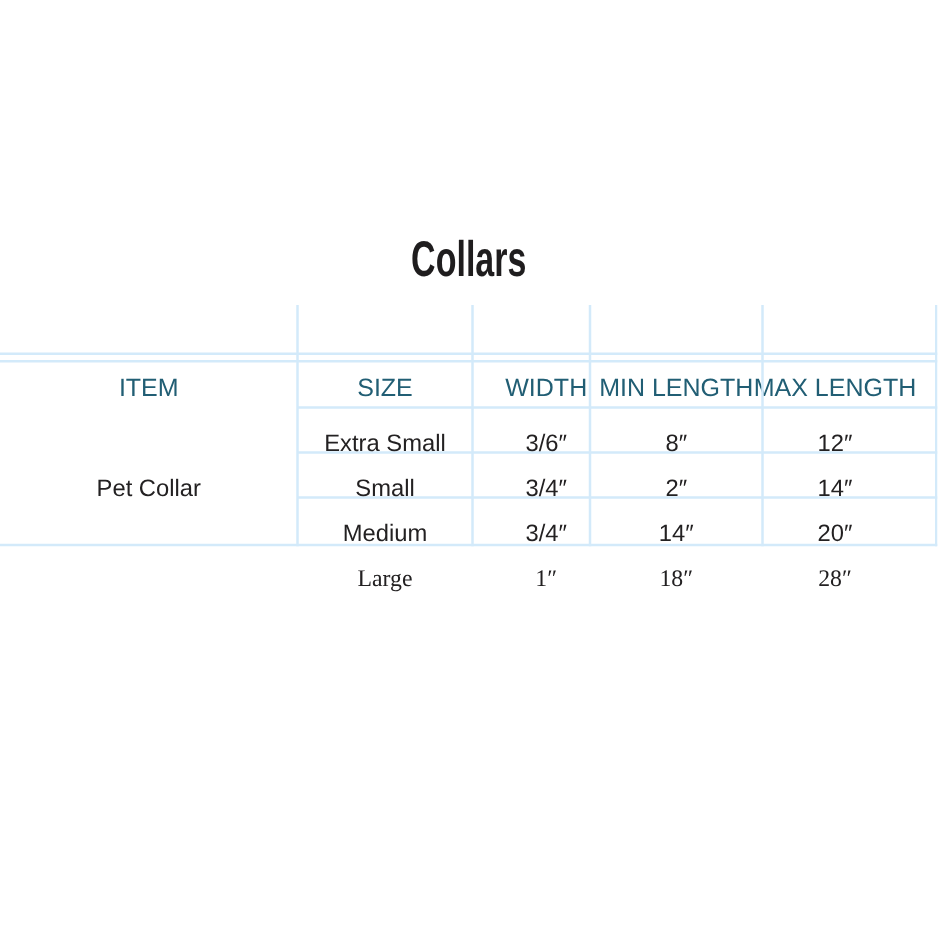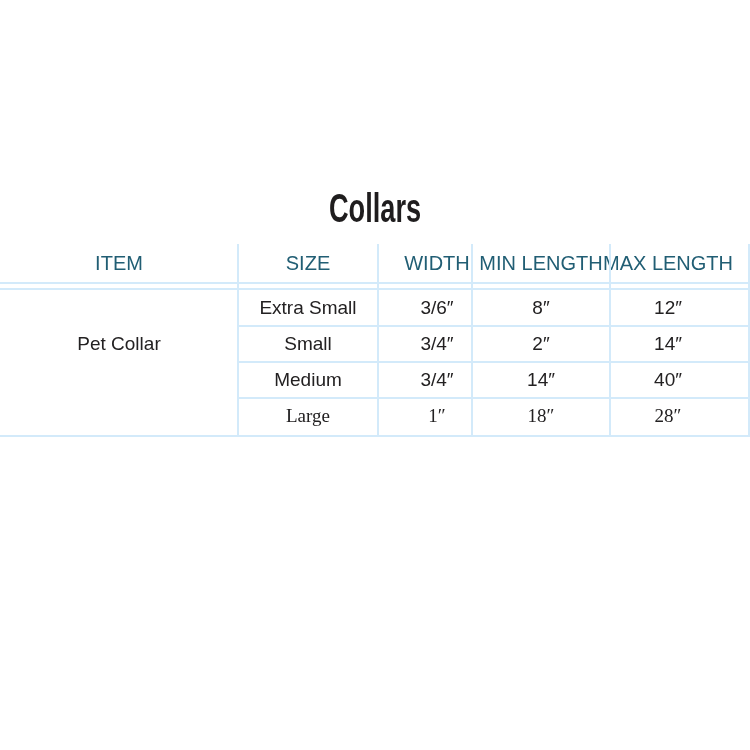--- a/index.html
+++ b/index.html
@@ -26,20 +26,21 @@
   }
   .cell {
     position: absolute;
     display: flex;
     align-items: center;
     justify-content: center;
     height: 36px;
     font-size: 19px;
     color: #232122;
     white-space: nowrap;
+    margin-top: 48px;
   }
   .hcell {
     top: 244px;
     height: 38px;
     font-size: 20px;
     color: #215e74;
   }
   
   .c0 { left: 0;     width: 238px; }
   .c1 { left: 238px; width: 140px; text-align: right; }
@@ -101,18 +102,18 @@
 <div class="cell c4 r0">12″</div>
 
 <div class="cell c1 r1">Small</div>
 <div class="cell c2 r1">3/4″</div>
 <div class="cell c3 r1">2″</div>
 <div class="cell c4 r1">14″</div>
 
 <div class="cell c1 r2">Medium</div>
 <div class="cell c2 r2">3/4″</div>
 <div class="cell c3 r2">14″</div>
-<div class="cell c4 r2">40″</div>
+<div class="cell c4 r2">20″</div>
 
 <div class="cell c1 r3">Large</div>
 <div class="cell c2 r3">1″</div>
 <div class="cell c3 r3">18″</div>
 <div class="cell c4 r3">28″</div>
 
 </body></html>

